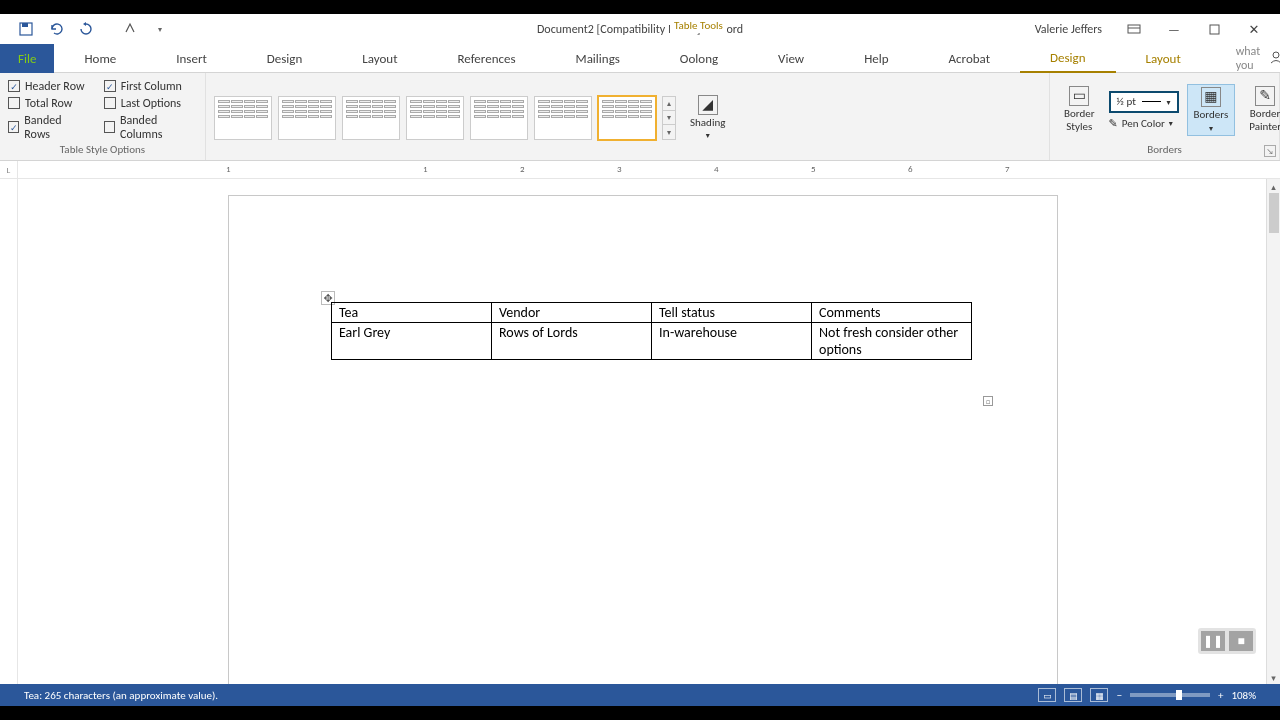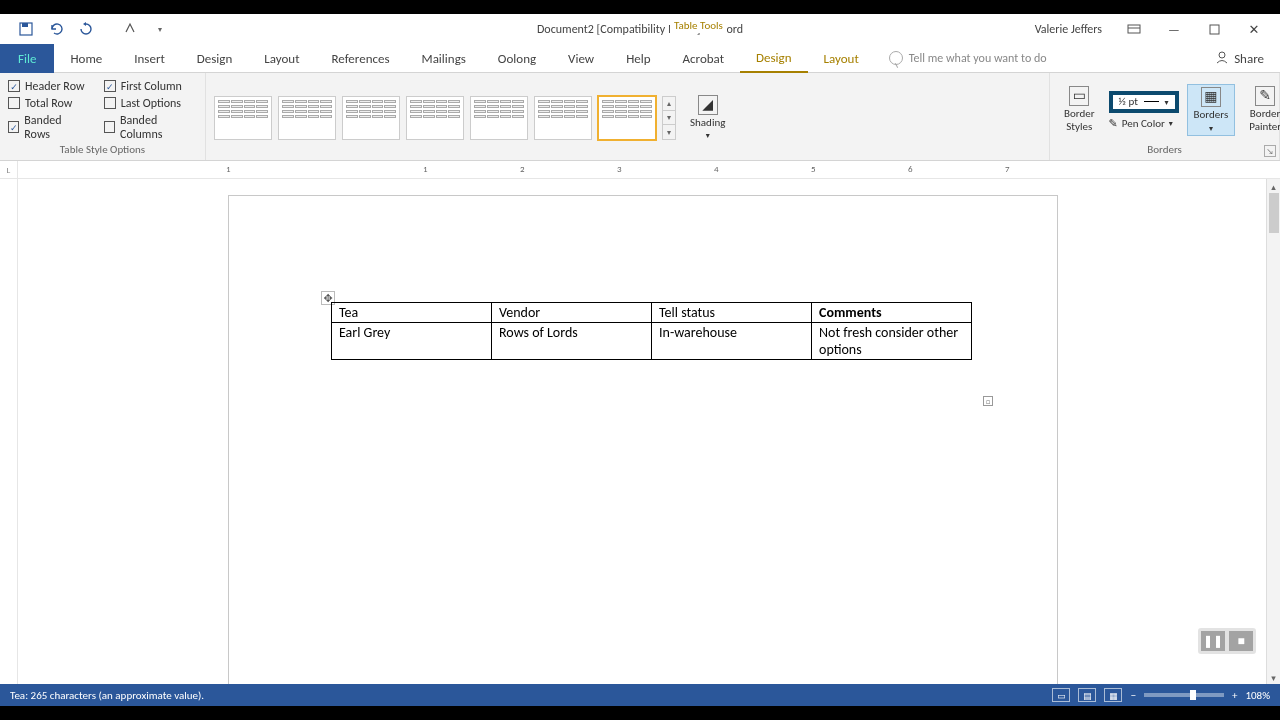--- a/index.html
+++ b/index.html
@@ -12,22 +12,22 @@
 .titlebar .qat { display: flex; align-items: center; gap: 14px; padding-left: 18px; }
 .titlebar .qat .icon { width: 16px; height: 16px; display: flex; align-items: center; justify-content: center; }
 .title-text-wrap { position: absolute; left: 50%; transform: translateX(-50%); display: flex; align-items: center; gap: 6px; font-size: 12px; color: #444; }
 .tool-tab { position: absolute; left: 670px; top: 4px; font-size: 11px; color: #a68000; background: #fff; padding: 1px 4px; }
 .title-right { position: absolute; right: 6px; display: flex; align-items: center; gap: 0; }
 .username { font-size: 12px; color: #444; margin-right: 12px; }
 .winbtn { width: 40px; height: 22px; display: flex; align-items: center; justify-content: center; font-size: 13px; color: #444; cursor: default; }
 
 
 .tabs { height: 29px; background: #fff; border-bottom: 1px solid #d4d4d4; display: flex; align-items: center; padding-left: 0; font-size: 13px; color: #444; }
-.tab { padding: 0 16px; height: 29px; display: flex; align-items: center; cursor: default; }
-.tab.file { background: #2b579a; color: #5eead4; padding: 0 18px; font-size: 13px; }
+.tab { padding: 0 30px; height: 29px; display: flex; align-items: center; cursor: default; }
+.tab.file { background: #2b579a; color: #84cc16; padding: 0 18px; font-size: 13px; }
 .tab.active { border-bottom: 2px solid #2b579a; color: #2b579a; }
 .tellme-wrap { display: flex; align-items: flex-end; gap: 6px; margin-left: 14px; color: #888; }
 .tellme-icon { width: 14px; height: 14px; border: 1px solid #aaa; border-radius: 50%; position: relative; }
 .tellme-icon::after { content: ""; position: absolute; width: 1px; height: 5px; background: #aaa; left: 50%; bottom: -4px; transform: rotate(-30deg); }
 .tellme-text { font-size: 12px; color: #888; }
 .share { margin-left: auto; margin-right: 16px; display: flex; align-items: center; gap: 5px; font-size: 13px; color: #444; }
 
 
 .ribbon { height: 88px; background: #f3f3f3; border-bottom: 1px solid #d4d4d4; display: flex; }
 .rgroup { border-right: 1px solid #e1e1e1; padding: 4px 8px 2px 8px; display: flex; flex-direction: column; justify-content: space-between; position: relative; }
@@ -43,21 +43,21 @@
 .swrow { height: 3px; display: flex; gap: 1px; }
 .swcell { flex: 1; background: #eee; border: 1px solid #aaa; }
 .style-gallery { display: flex; gap: 6px; align-items: center; }
 .gallery-spinner { width: 14px; height: 44px; display: flex; flex-direction: column; border: 1px solid #ccc; }
 .gallery-spinner div { flex: 1; display: flex; align-items: center; justify-content: center; font-size: 8px; color: #666; border-bottom: 1px solid #ccc; }
 .gallery-spinner div:last-child { border-bottom: none; }
 
 .bigbtn { display: flex; flex-direction: column; align-items: center; justify-content: center; gap: 2px; padding: 2px 6px; font-size: 11px; color: #333; text-align: center; line-height: 1.15; }
 .bigbtn.selected { background: #cde6f7; border: 1px solid #92c0e0; }
 .bigbtn .bigicon { width: 20px; height: 20px; border: 1px solid #888; display: flex; align-items: center; justify-content: center; font-size: 14px; }
-.penline { width: 70px; height: 22px; border: 4px solid #0c4a6e; background: #fff; display: flex; align-items: center; padding: 0 6px; font-size: 11px; color: #333; }
+.penline { width: 70px; height: 22px; border: 2px solid #0c4a6e; background: #fff; display: flex; align-items: center; padding: 0 6px; font-size: 11px; color: #333; }
 .pencolor { display: flex; align-items: center; gap: 4px; font-size: 11px; color: #333; }
 
 .dialog-launcher { position: absolute; right: 3px; bottom: 3px; width: 12px; height: 12px; border: 1px solid #aaa; font-size: 8px; display: flex; align-items: center; justify-content: center; color: #777; }
 
 
 .hruler { height: 18px; background: #fff; border-bottom: 1px solid #e6e6e6; position: relative; font-size: 9px; color: #666; }
 .hruler .rnum { position: absolute; top: 2px; }
 .vruler-corner { width: 18px; height: 18px; background: #fff; border-right: 1px solid #e6e6e6; border-bottom: 1px solid #e6e6e6; display: flex; align-items: center; justify-content: center; font-size: 9px; color: #888; }
 .ruler-row { display: flex; }
 
@@ -67,26 +67,26 @@
 .page { position: absolute; left: 210px; top: 16px; width: 830px; height: 1000px; background: #fff; border: 1px solid #c8c8c8; }
 .vscrollbar { width: 14px; background: #f3f3f3; border-left: 1px solid #ddd; position: relative; }
 .vscrollbar .up, .vscrollbar .down { position: absolute; width: 100%; height: 14px; display: flex; align-items: center; justify-content: center; font-size: 9px; color: #666; }
 .vscrollbar .up { top: 0; } .vscrollbar .down { bottom: 0; }
 .vscrollbar .thumb { position: absolute; left: 2px; top: 14px; width: 10px; height: 40px; background: #ccc; }
 
 
 .move-handle { position: absolute; left: 92px; top: 95px; width: 14px; height: 14px; display: flex; align-items: center; justify-content: center; font-size: 11px; color: #555; border: 1px solid #bbb; background: #fff; }
 .doc-table { position: absolute; left: 102px; top: 106px; border-collapse: collapse; font-family: Calibri, sans-serif; font-size: 14px; color: #000; }
 .doc-table td { border: 1px solid #000; padding: 1px 7px; vertical-align: top; }
-.col0 { width: 160px; } .col1 { width: 160px; } .col2 { width: 160px; } .col3 { width: 160px; font-weight: bold; }
+.col0 { width: 160px; } .col1 { width: 160px; } .col2 { width: 160px; } .col3 { width: 160px; }
 
 .resize-handle { position: absolute; left: 754px; top: 200px; width: 10px; height: 10px; border: 1px solid #999; background: #fff; font-size: 7px; display: flex; align-items: center; justify-content: center; color: #777; }
 
 
-.statusbar { height: 22px; background: #2b579a; color: #fff; display: flex; align-items: center; font-size: 11px; padding: 0 10px; }
+.statusbar { height: 22px; background: #2b579a; color: #fff; display: flex; align-items: center; font-size: 11px; padding: 0 24px; }
 .status-right { margin-left: auto; display: flex; align-items: center; gap: 8px; }
 .sb-icon { width: 18px; height: 14px; border: 1px solid rgba(255,255,255,0.6); display: flex; align-items: center; justify-content: center; font-size: 9px; }
 .zoom-slider { width: 80px; height: 4px; background: rgba(255,255,255,0.4); position: relative; }
 .zoom-slider .knob { position: absolute; width: 6px; height: 10px; background: #fff; top: -3px; left: 46px; }
 .zoom-val { font-size: 11px; }
 
 .overlay-pill { position: absolute; right: 10px; bottom: 30px; display: flex; gap: 4px; background: rgba(200,200,200,0.5); padding: 3px; border-radius: 3px; }
 .overlay-pill div { width: 24px; height: 20px; background: rgba(120,120,120,0.6); display: flex; align-items: center; justify-content: center; font-size: 12px; color: #fff; }
 </style>
 </head>

